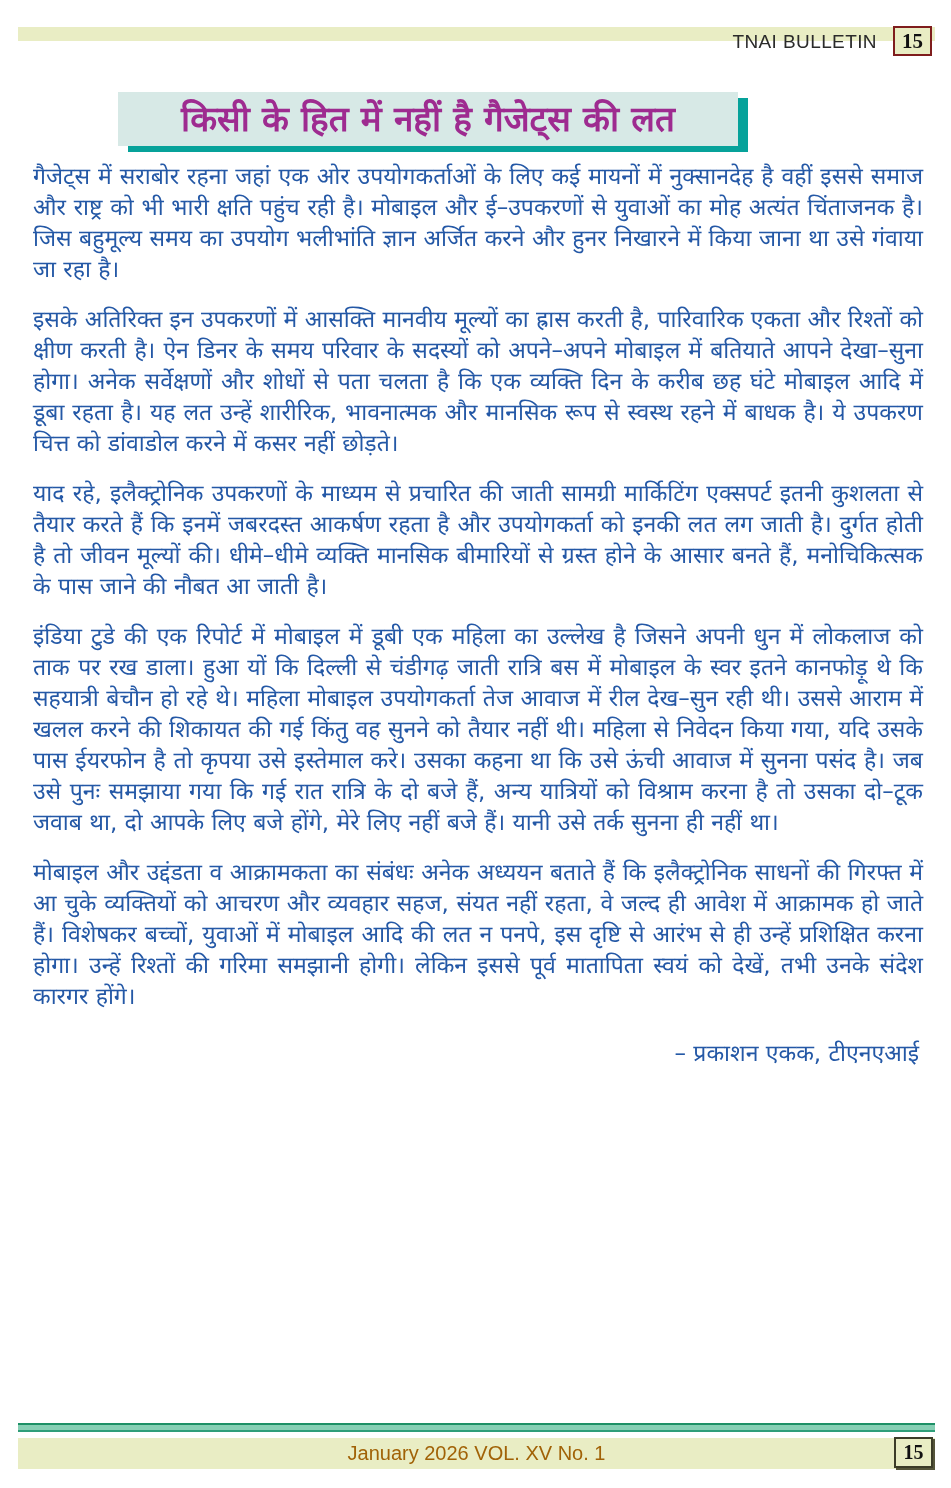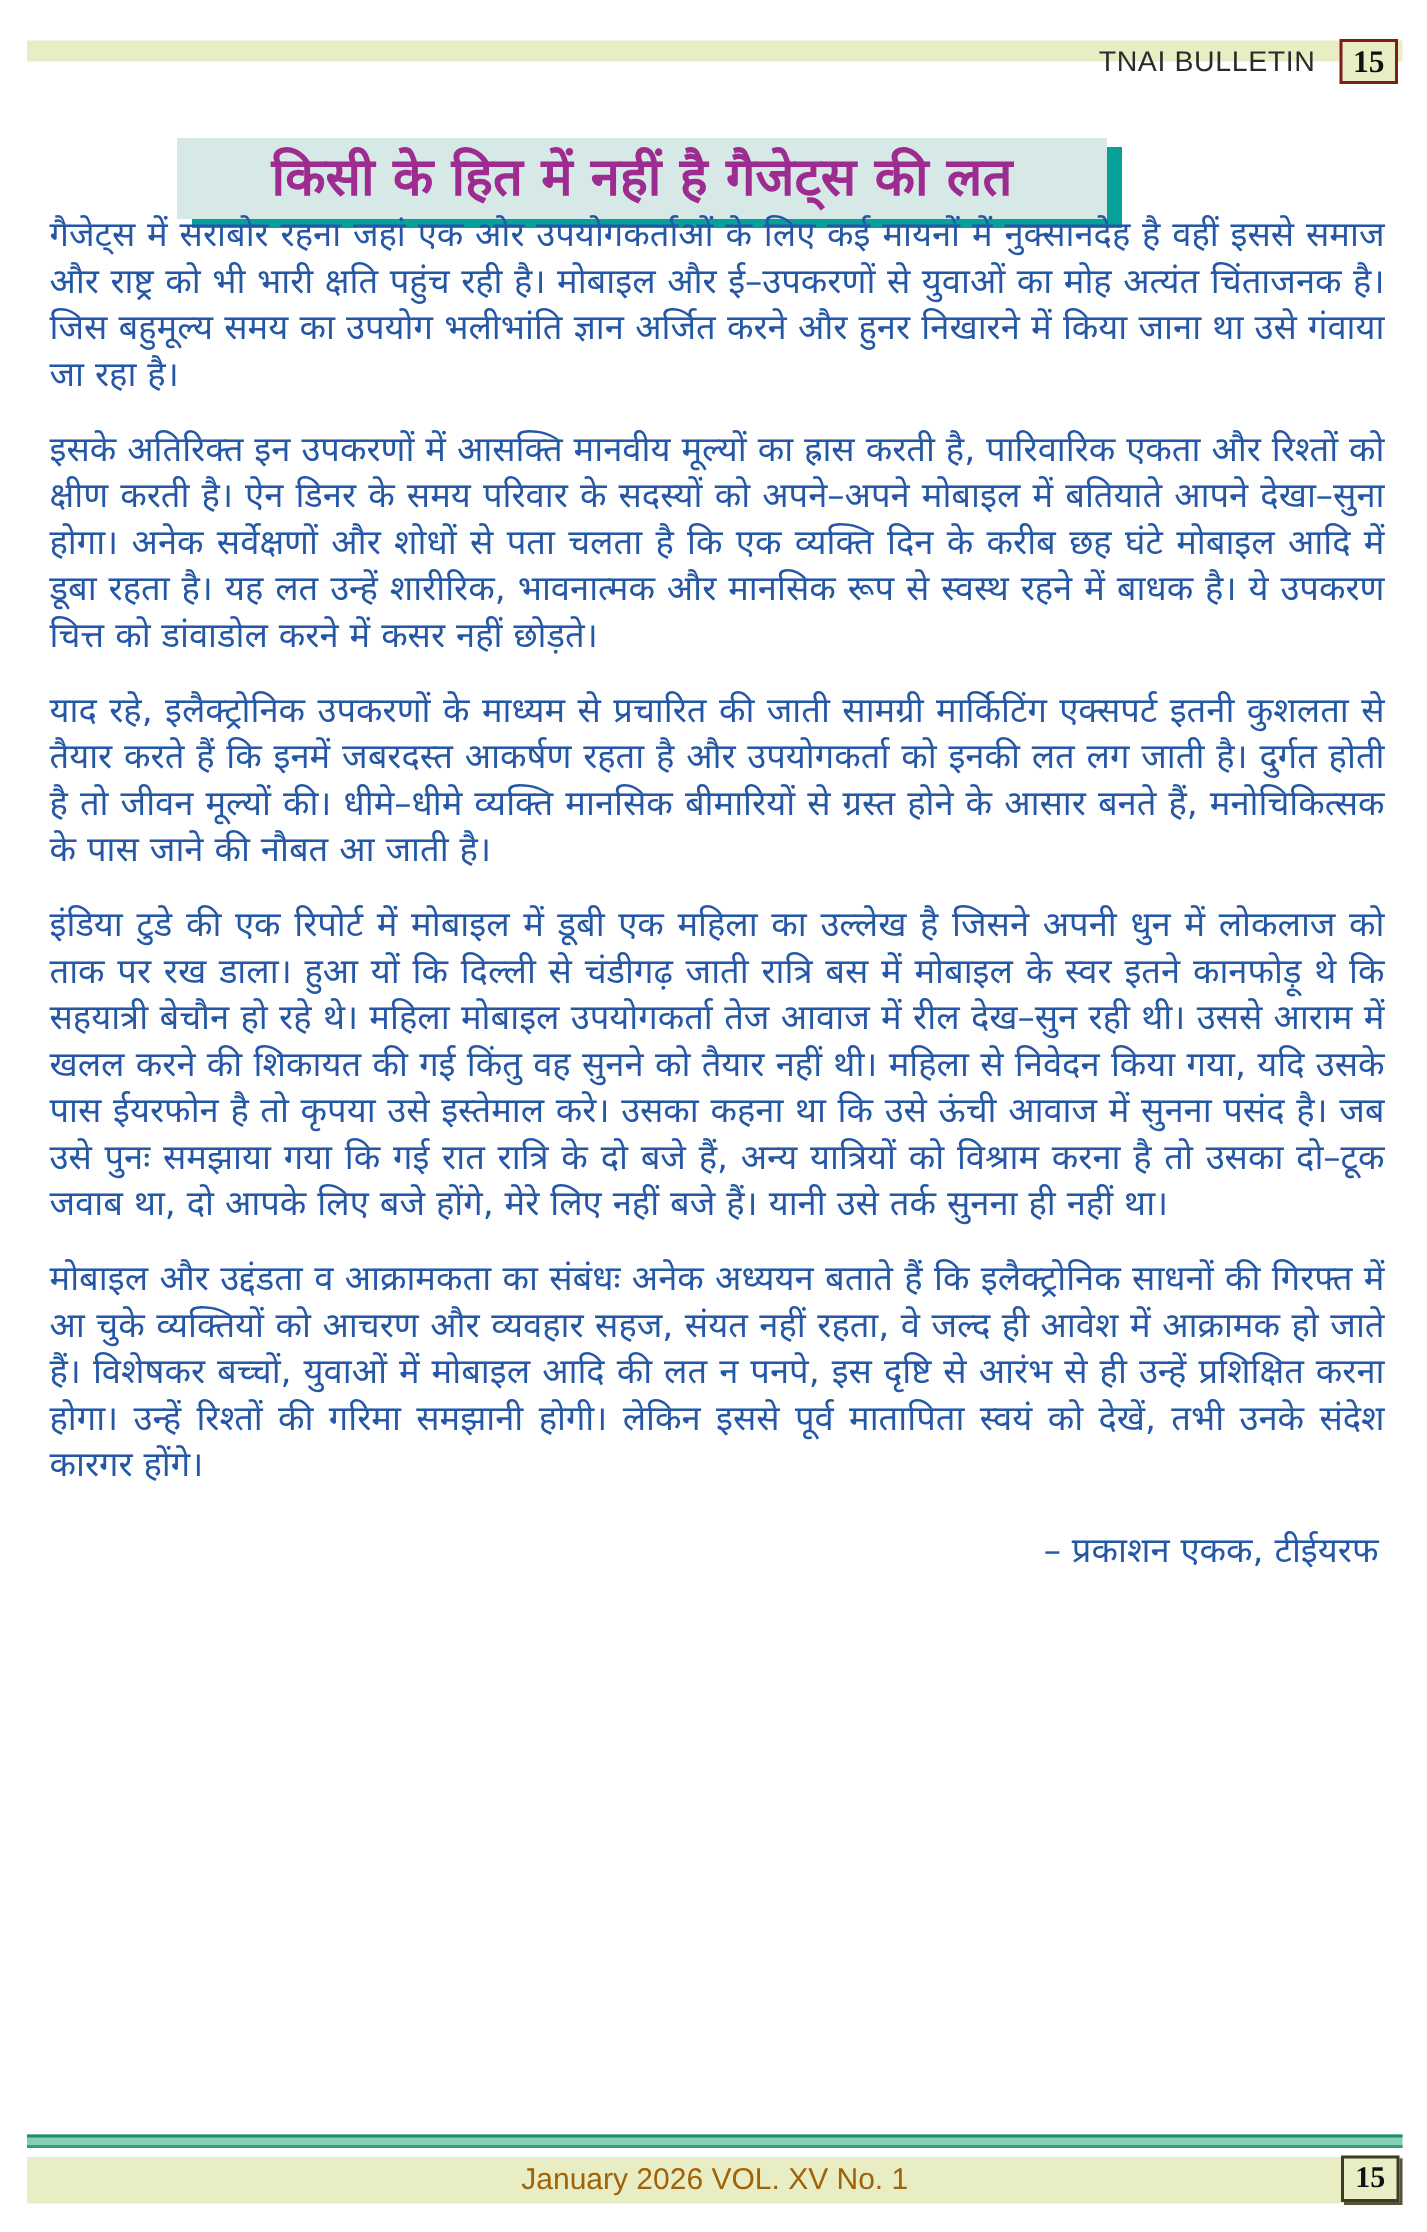--- a/index.html
+++ b/index.html
@@ -59,21 +59,21 @@
   
   .article{
     position:absolute;left:33px;top:131px;width:890px;
   }
   .article p{
     margin:0 0 19px 0;
     font-size:23px;line-height:31px;
     text-align:justify;
     color:var(--body-text);
   }
-  .article p:first-child{margin-top:11px;}
+  .article p:first-child{margin-top:30px;}
   .signature{
     margin-top:26px;
     padding-right:4px;
     text-align:right;
     font-size:23px;line-height:31px;
     color:var(--body-text);
   }
   
   .footer-rule{
     position:absolute;left:18px;right:16px;top:1423px;height:9px;
@@ -113,21 +113,21 @@
   <div class="title-banner">
     <h1>किसी के हित में नहीं है गैजेट्स की लत</h1>
   </div>
 
   <div class="article">
     <p>गैजेट्स में सराबोर रहना जहां एक ओर उपयोगकर्ताओं के लिए कई मायनों में नुक्सानदेह है वहीं इससे समाज और राष्ट्र को भी भारी क्षति पहुंच रही है। मोबाइल और ई–उपकरणों से युवाओं का मोह अत्यंत चिंताजनक है। जिस बहुमूल्य समय का उपयोग भलीभांति ज्ञान अर्जित करने और हुनर निखारने में किया जाना था उसे गंवाया जा रहा है।</p>
     <p>इसके अतिरिक्त इन उपकरणों में आसक्ति मानवीय मूल्यों का ह्रास करती है, पारिवारिक एकता और रिश्तों को क्षीण करती है। ऐन डिनर के समय परिवार के सदस्यों को अपने–अपने मोबाइल में बतियाते आपने देखा–सुना होगा। अनेक सर्वेक्षणों और शोधों से पता चलता है कि एक व्यक्ति दिन के करीब छह घंटे मोबाइल आदि में डूबा रहता है। यह लत उन्हें शारीरिक, भावनात्मक और मानसिक रूप से स्वस्थ रहने में बाधक है। ये उपकरण चित्त को डांवाडोल करने में कसर नहीं छोड़ते।</p>
     <p>याद रहे, इलैक्ट्रोनिक उपकरणों के माध्यम से प्रचारित की जाती सामग्री मार्किटिंग एक्सपर्ट इतनी कुशलता से तैयार करते हैं कि इनमें जबरदस्त आकर्षण रहता है और उपयोगकर्ता को इनकी लत लग जाती है। दुर्गत होती है तो जीवन मूल्यों की। धीमे–धीमे व्यक्ति मानसिक बीमारियों से ग्रस्त होने के आसार बनते हैं, मनोचिकित्सक के पास जाने की नौबत आ जाती है।</p>
     <p>इंडिया टुडे की एक रिपोर्ट में मोबाइल में डूबी एक महिला का उल्लेख है जिसने अपनी धुन में लोकलाज को ताक पर रख डाला। हुआ यों कि दिल्ली से चंडीगढ़ जाती रात्रि बस में मोबाइल के स्वर इतने कानफोड़ू थे कि सहयात्री बेचौन हो रहे थे। महिला मोबाइल उपयोगकर्ता तेज आवाज में रील देख–सुन रही थी। उससे आराम में खलल करने की शिकायत की गई किंतु वह सुनने को तैयार नहीं थी। महिला से निवेदन किया गया, यदि उसके पास ईयरफोन है तो कृपया उसे इस्तेमाल करे। उसका कहना था कि उसे ऊंची आवाज में सुनना पसंद है। जब उसे पुनः समझाया गया कि गई रात रात्रि के दो बजे हैं, अन्य यात्रियों को विश्राम करना है तो उसका दो–टूक जवाब था, दो आपके लिए बजे होंगे, मेरे लिए नहीं बजे हैं। यानी उसे तर्क सुनना ही नहीं था।</p>
     <p>मोबाइल और उद्दंडता व आक्रामकता का संबंधः अनेक अध्ययन बताते हैं कि इलैक्ट्रोनिक साधनों की गिरफ्त में आ चुके व्यक्तियों को आचरण और व्यवहार सहज, संयत नहीं रहता, वे जल्द ही आवेश में आक्रामक हो जाते हैं। विशेषकर बच्चों, युवाओं में मोबाइल आदि की लत न पनपे, इस दृष्टि से आरंभ से ही उन्हें प्रशिक्षित करना होगा। उन्हें रिश्तों की गरिमा समझानी होगी। लेकिन इससे पूर्व मातापिता स्वयं को देखें, तभी उनके संदेश कारगर होंगे।</p>
-    <div class="signature">– प्रकाशन एकक, टीईयरफ</div>
+    <div class="signature">– प्रकाशन एकक, टीएनएआई</div>
   </div>
 
   <div class="footer-rule"></div>
   <div class="footer-band">
     <span class="issue">January 2026 VOL. XV No. 1</span>
     <span class="pagenum-box">
       <span>15</span>
     </span>
   </div>
 

